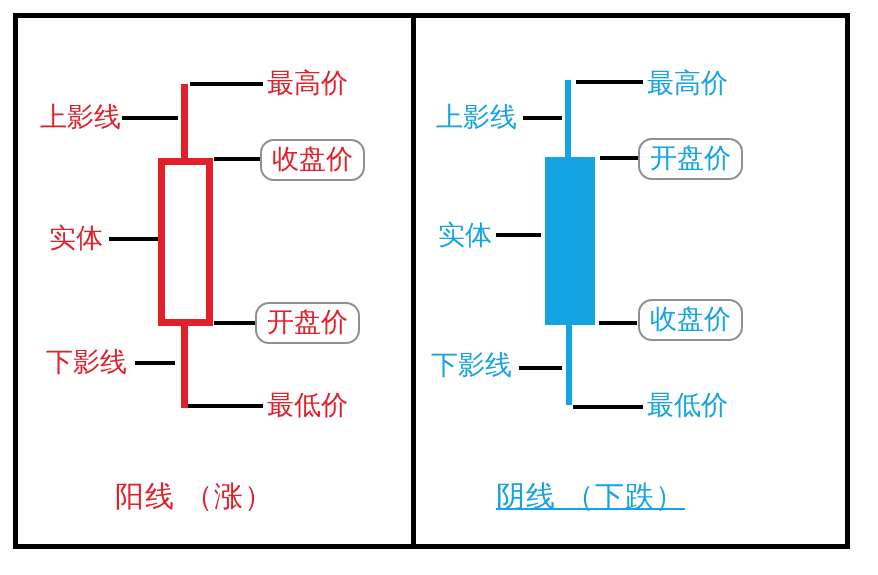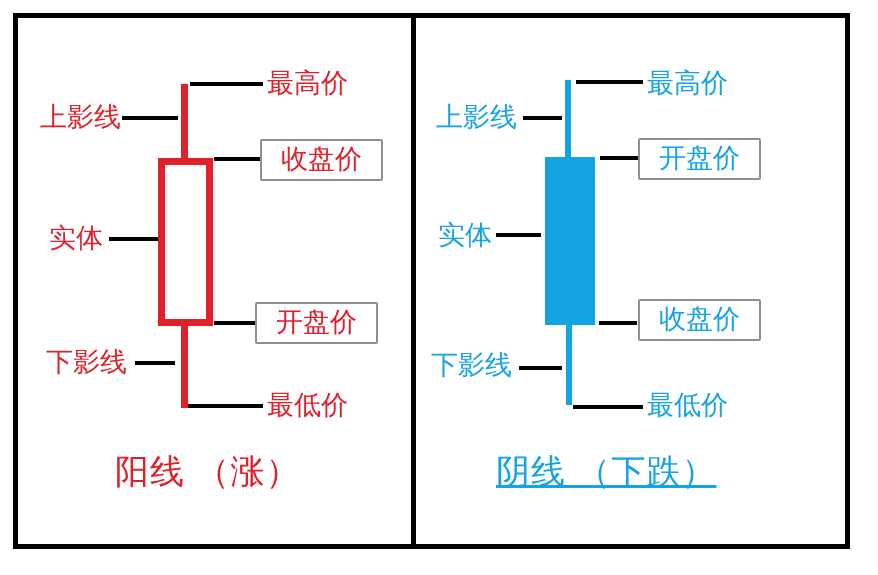--- a/index.html
+++ b/index.html
@@ -17,23 +17,23 @@
   .divider{
     position:absolute;left:411px;top:13px;width:5px;height:536px;background:#000;
   }
   .connector{position:absolute;height:4px;background:#000;}
   .label{
     position:absolute;font-size:27px;line-height:1.1;white-space:nowrap;
   }
   .red{color:#e0202a;}
   .blue{color:#14a3e3;}
   .boxed{
-    border:2px solid #8f8f8f;border-radius:2px;padding:4px 19px;background:#fff;
+    border:2px solid #8f8f8f;border-radius:14px;padding:4px 10px;background:#fff;
   }
-  .caption{position:absolute;font-size:34px;white-space:nowrap;letter-spacing:1px;}
+  .caption{position:absolute;font-size:29px;white-space:nowrap;letter-spacing:1px;margin-top:28px;}
   
   .b-wick-top   {position:absolute;left:181px;top:84px;width:7px;height:76px;background:#e0202a;}
   .b-body       {position:absolute;left:158px;top:158px;width:55px;height:168px;border:7px solid #e0202a;background:#fff;box-sizing:border-box;}
   .b-wick-bottom{position:absolute;left:181px;top:324px;width:7px;height:84px;background:#e0202a;}
   
   .s-wick-top   {position:absolute;left:565px;top:80px;width:6px;height:78px;background:#14a3e3;}
   .s-body       {position:absolute;left:545px;top:157px;width:50px;height:168px;background:#14a3e3;}
   .s-wick-bottom{position:absolute;left:566px;top:325px;width:6px;height:80px;background:#14a3e3;}
 </style>
 </head>

